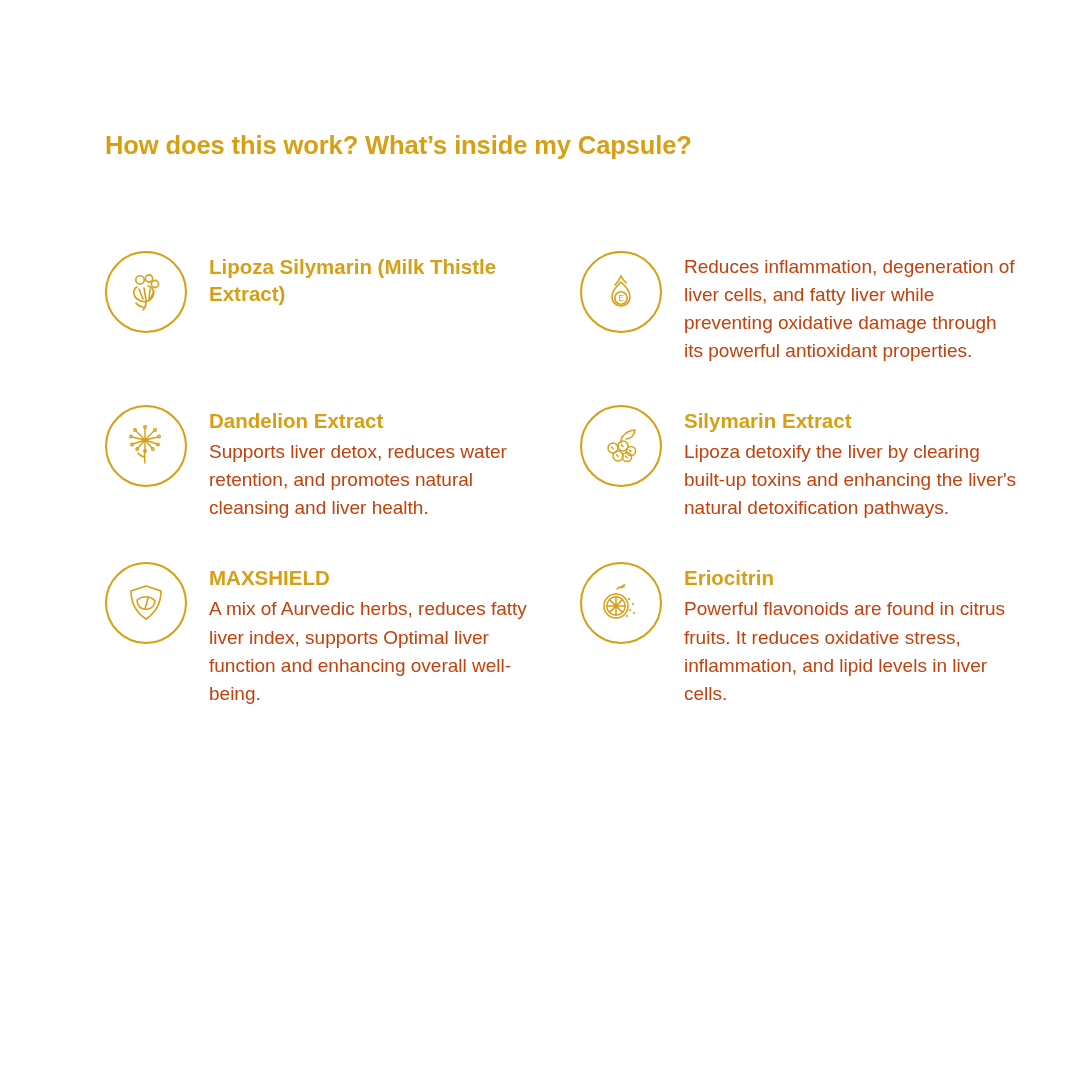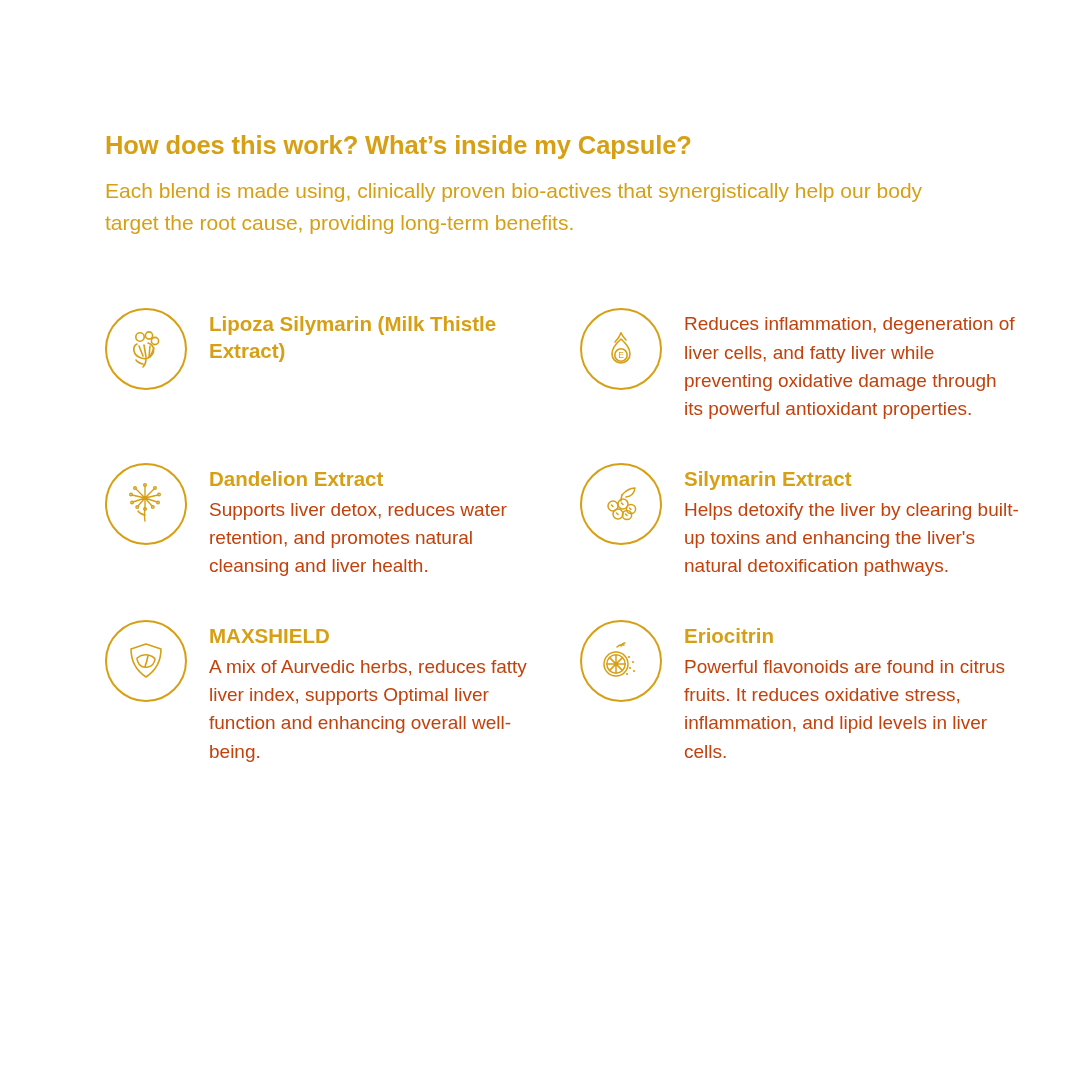--- a/index.html
+++ b/index.html
@@ -32,21 +32,21 @@
   }
   .subheading {
     font-size: 21px;
     color: #d79f14;
     line-height: 1.52;
     margin: 0;
     max-width: 840px;
     font-weight: 400;
   }
   .grid {
-    margin-top: 68px;
+    margin-top: 88px;
     display: grid;
     grid-template-columns: 455px 440px;
     column-gap: 20px;
     row-gap: 38px;
   }
   .item {
     display: flex;
     align-items: flex-start;
   }
   .icon-wrap {
@@ -84,21 +84,20 @@
   }
   .col-left .texts { max-width: 330px; }
   .col-right .texts { max-width: 345px; }
 </style>
 </head>
 <body>
 
 <div class="page">
 
   <h1 class="heading">How does this work? What’s inside my Capsule?</h1>
-  <p class="subheading">Each blend is made using, clinically proven bio-actives that synergistically help our body target the root cause, providing long-term benefits.</p>
 
   <div class="grid">
 
     <div class="item col-left">
       <div class="icon-wrap">
         <svg width="46" height="46" viewBox="0 0 46 46" fill="none" stroke="#d79f14" stroke-width="1.6" stroke-linecap="round" stroke-linejoin="round">
           <circle cx="17" cy="11" r="4.2"></circle>
           <circle cx="26" cy="9.5" r="3.6"></circle>
           <circle cx="32" cy="15" r="3.6"></circle>
           <path d="M14 18 q-4 2 -3 7 q1 5 7 7 q6 2 10 -2 q4 -4 2 -9 q-1 -3 -5 -4"></path>
@@ -161,21 +160,21 @@
           <circle cx="15" cy="25" r="5"></circle>
           <circle cx="25" cy="23" r="5"></circle>
           <circle cx="33" cy="28" r="4.6"></circle>
           <circle cx="20" cy="33" r="5"></circle>
           <circle cx="29" cy="34" r="4.6"></circle>
           <path d="M13.5 24 l1.5 1.5 M23.5 22 l1.5 1.5 M18.5 32 l1.5 1.5 M27.5 33 l1.5 1.5 M31.5 27 l1.5 1.5"></path>
         </svg>
       </div>
       <div class="texts">
         <div class="item-title">Silymarin Extract</div>
-        <div class="item-desc">Helps detoxify the liver by clearing built-up toxins and enhancing the liver's natural detoxification pathways.</div>
+        <div class="item-desc">Lipoza detoxify the liver by clearing built-up toxins and enhancing the liver's natural detoxification pathways.</div>
       </div>
     </div>
 
     <div class="item col-right">
       <div class="icon-wrap">
         <svg width="42" height="44" viewBox="0 0 42 44" fill="none" stroke="#d79f14" stroke-width="1.6" stroke-linecap="round" stroke-linejoin="round">
           <path d="M21 5 L36 10 q0 18 -15 28 Q6 28 6 10 z"></path>
           <path d="M12 19 q5 -4 11 -3 q5 1 7 4 q-1 7 -7 8 q-6 1 -9 -3 q-2 -3 -2 -6 z"></path>
           <path d="M23 16.5 q-1 6 -3 11"></path>
         </svg>

